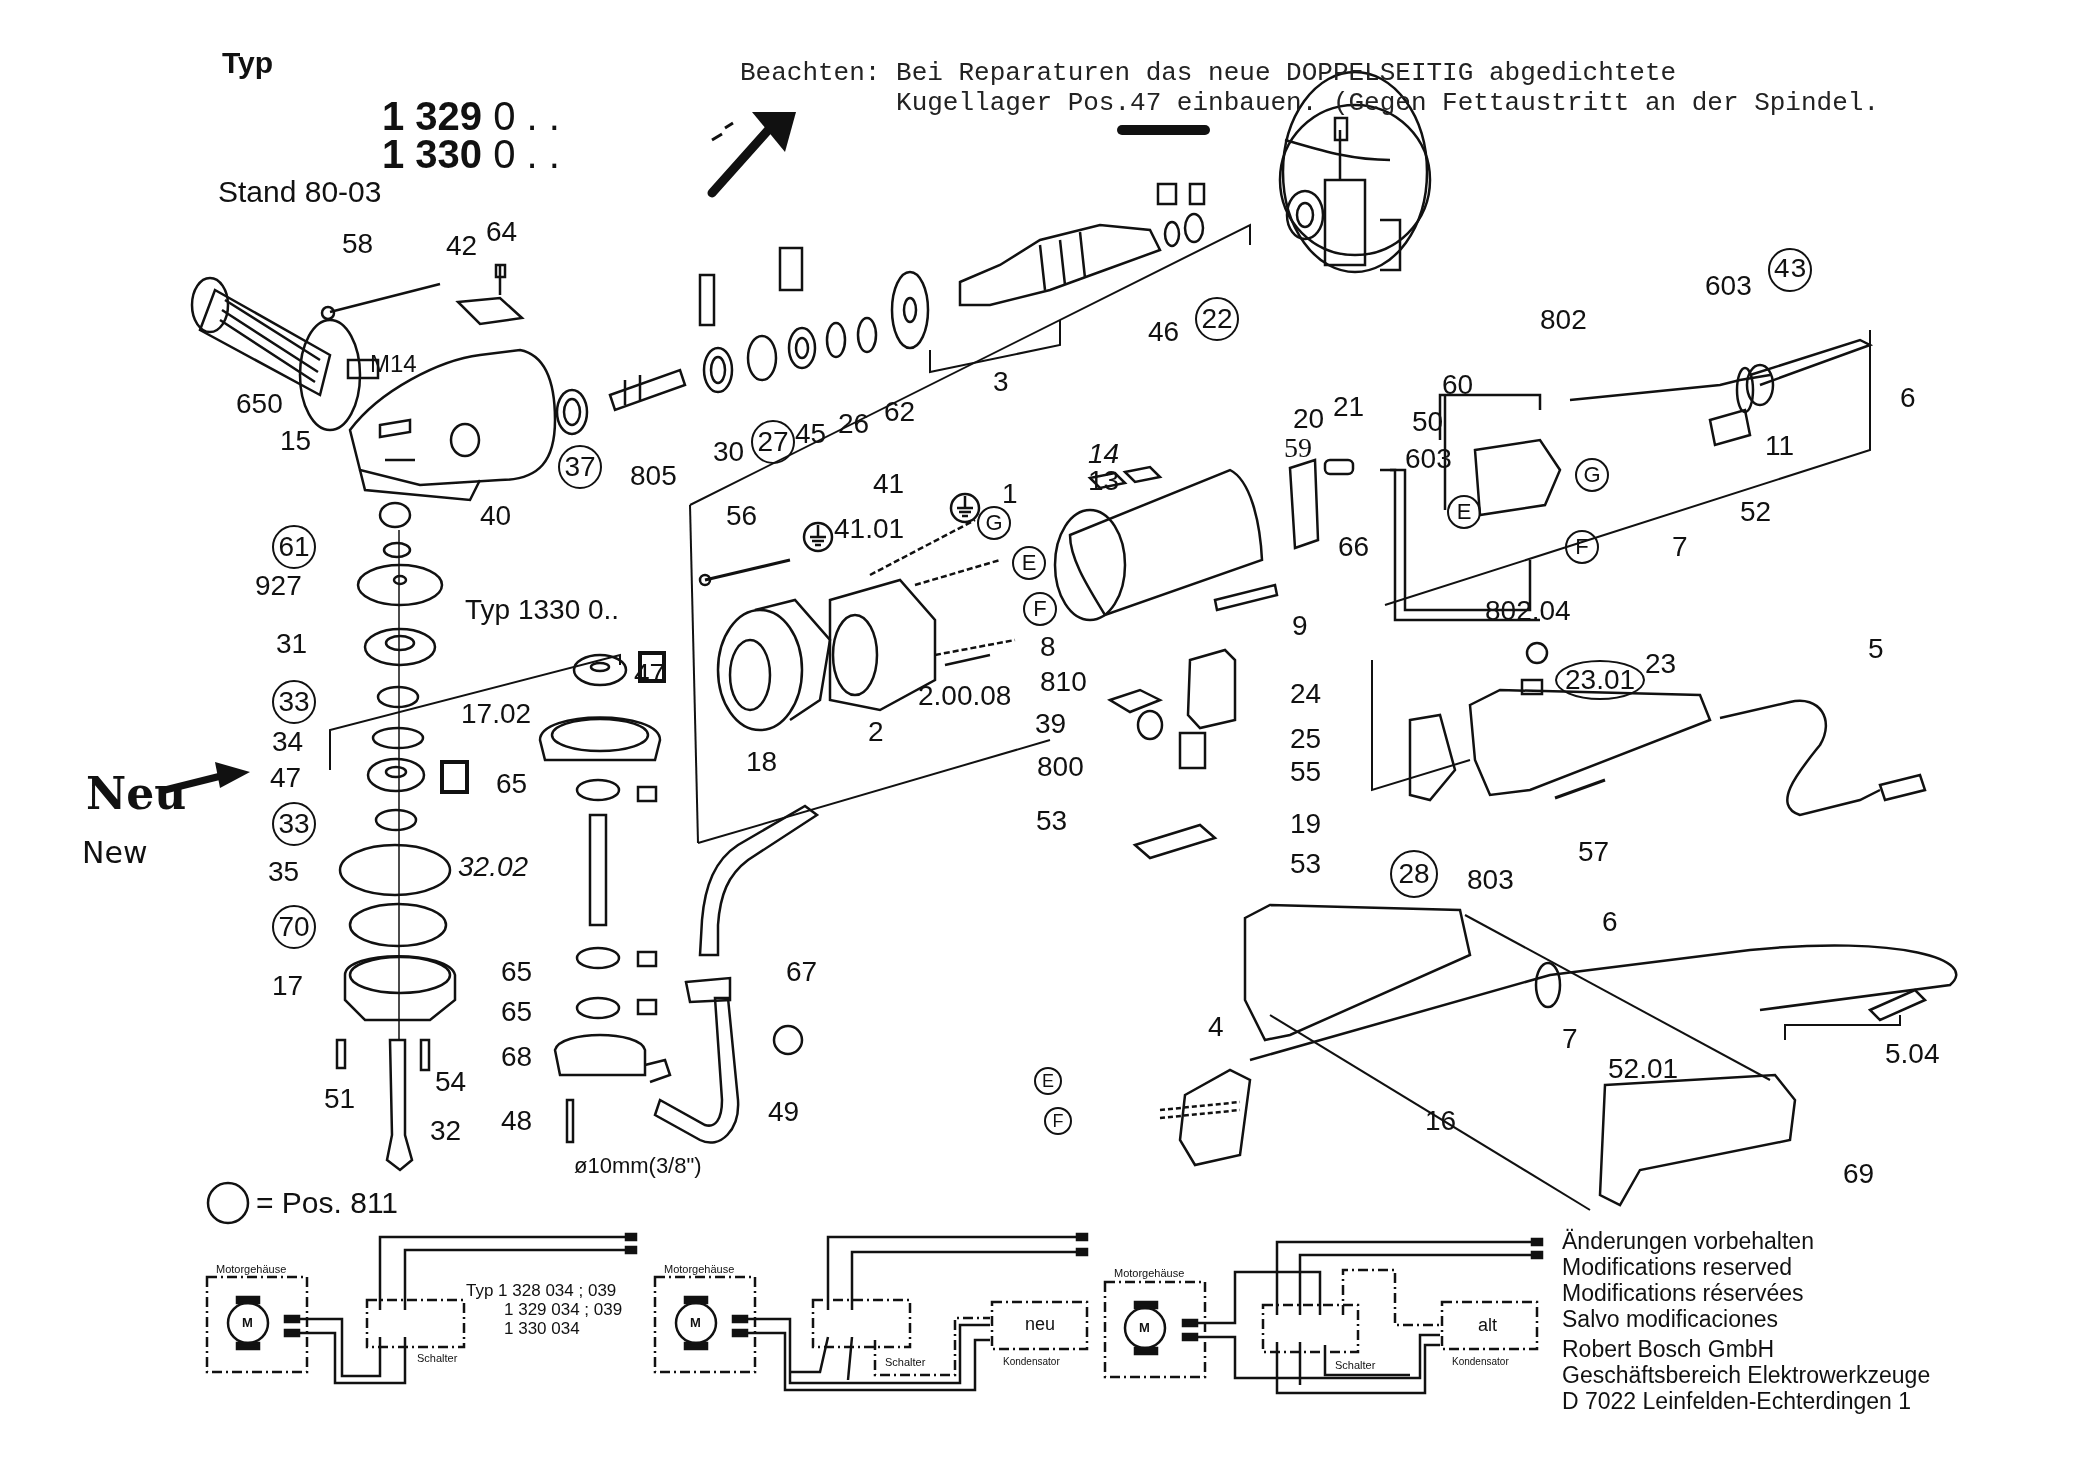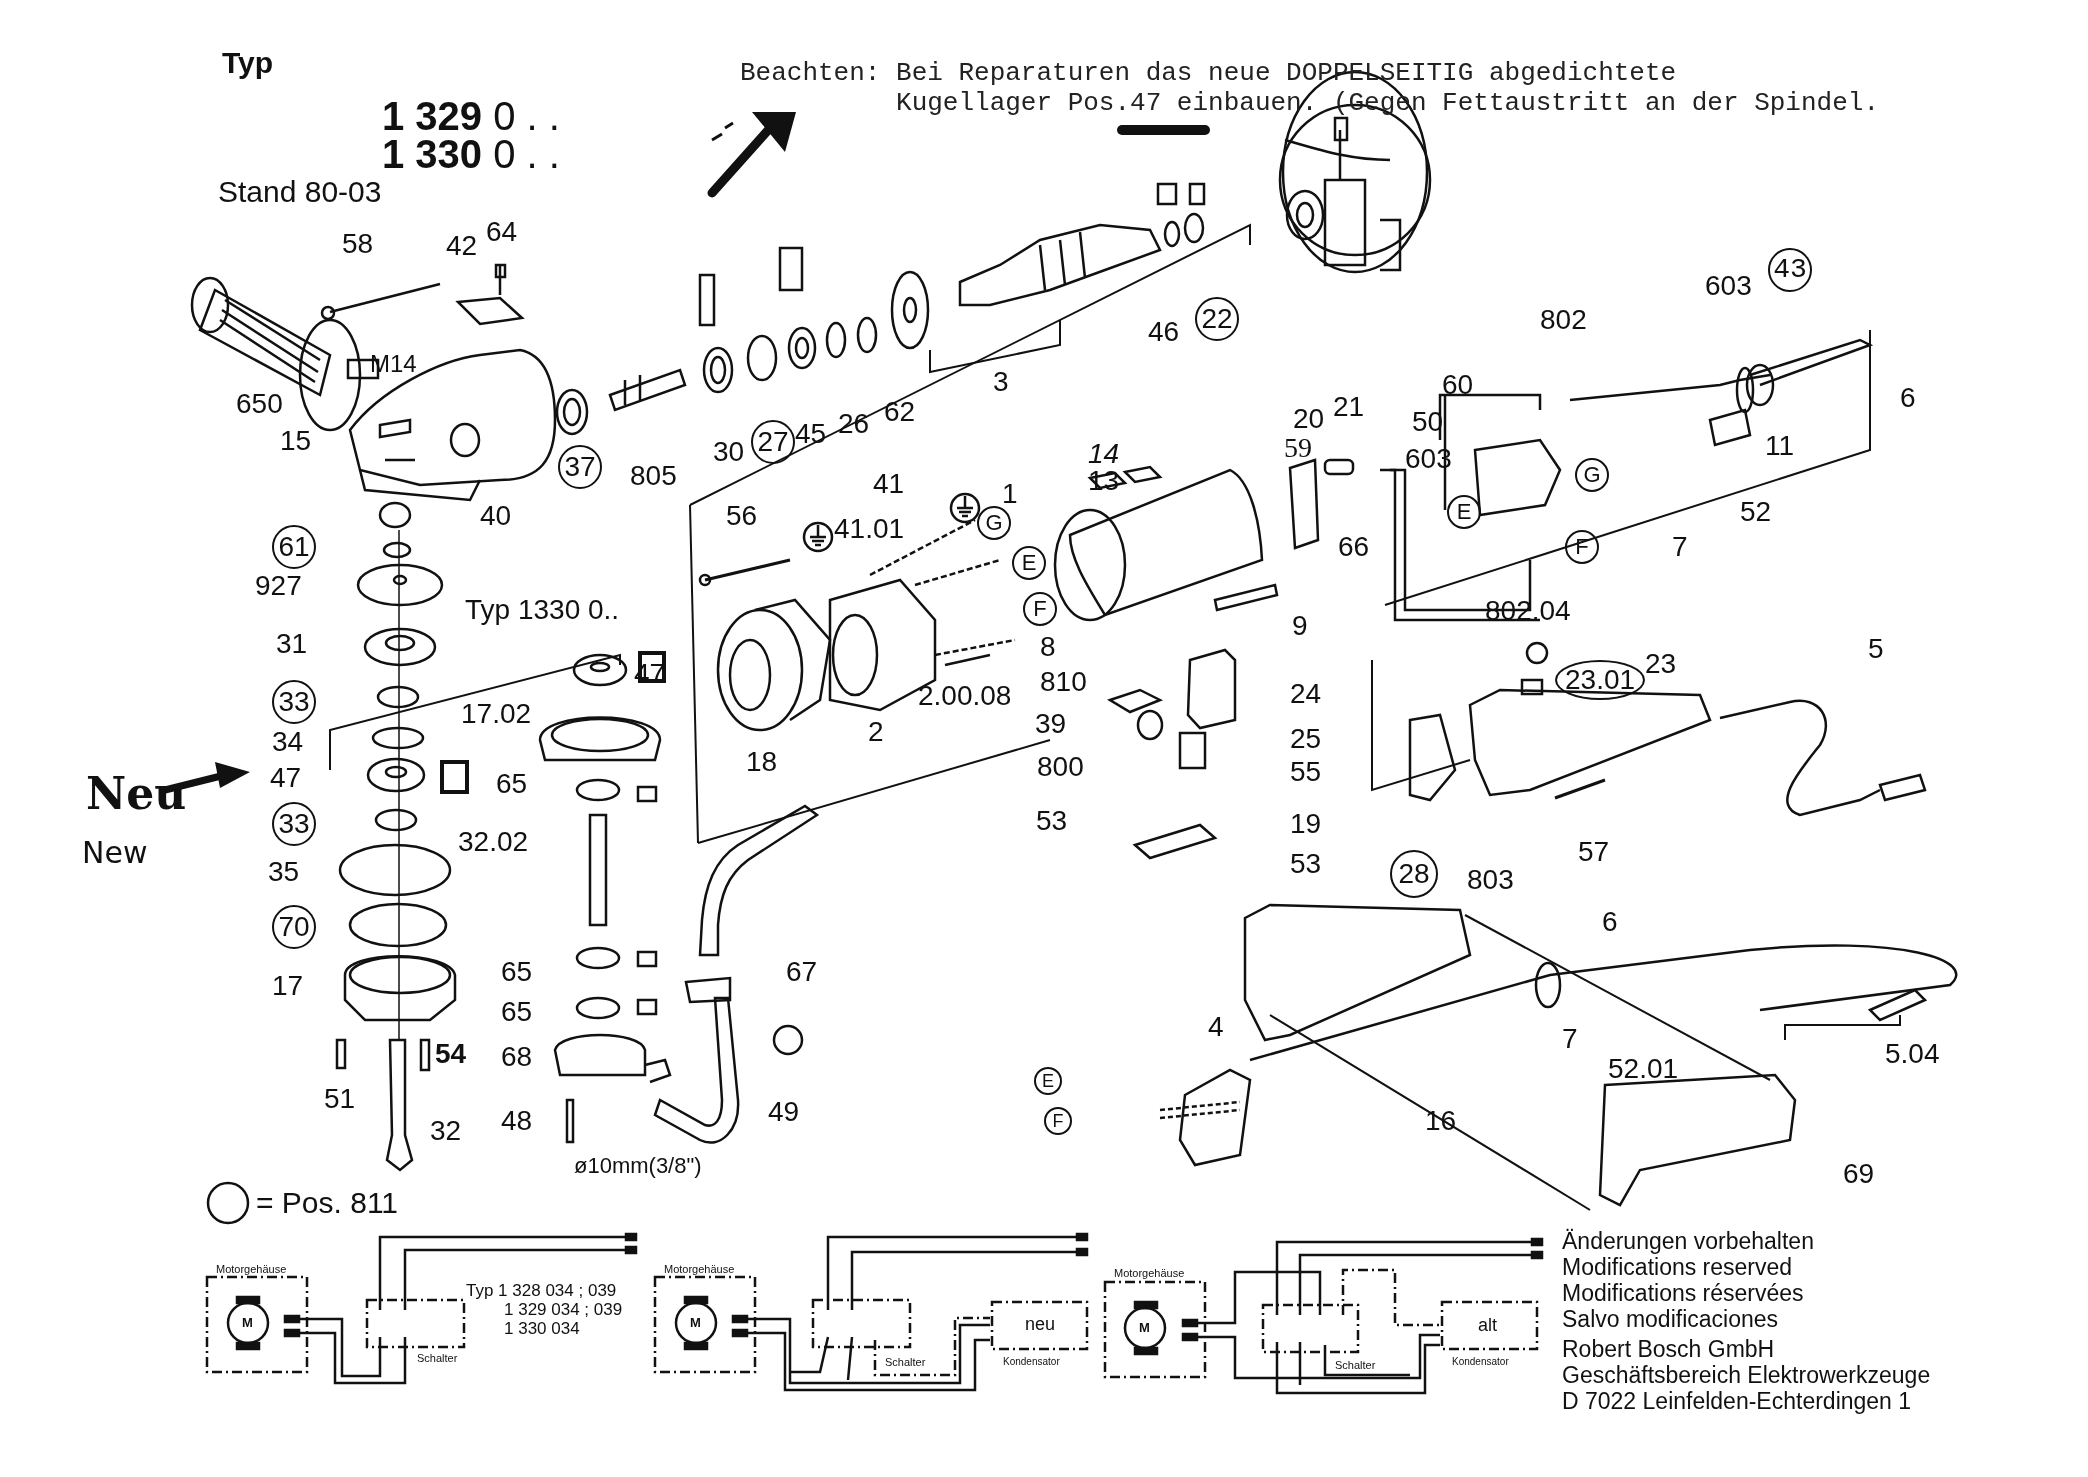--- a/index.html
+++ b/index.html
@@ -344,27 +344,27 @@
 <div class="lbl" style="left:255px;top:572px;">927</div>
 <div class="lbl" style="left:276px;top:630px;">31</div>
 <div class="lbl circ" style="left:272px;top:680px;">33</div>
 <div class="lbl" style="left:272px;top:728px;">34</div>
 <div class="lbl" style="left:270px;top:764px;">47</div>
 <div class="lbl circ" style="left:272px;top:802px;">33</div>
 <div class="lbl" style="left:268px;top:858px;">35</div>
 <div class="lbl circ" style="left:272px;top:905px;">70</div>
 <div class="lbl" style="left:272px;top:972px;">17</div>
 <div class="lbl" style="left:324px;top:1085px;">51</div>
-<div class="lbl" style="left:435px;top:1040px;font-weight:bold;">54</div>
+<div class="lbl" style="left:435px;top:1068px;">54</div>
 <div class="lbl" style="left:430px;top:1117px;">32</div>
 
 <div class="lbl" style="left:634px;top:660px;">47</div>
 <div class="lbl" style="left:461px;top:700px;">17.02</div>
 <div class="lbl" style="left:496px;top:770px;">65</div>
-<div class="lbl" style="left:458px;top:828px;">32.02</div>
+<div class="lbl" style="left:458px;top:853px;font-style:italic;">32.02</div>
 <div class="lbl" style="left:501px;top:958px;">65</div>
 <div class="lbl" style="left:501px;top:998px;">65</div>
 <div class="lbl" style="left:501px;top:1043px;">68</div>
 <div class="lbl" style="left:501px;top:1107px;">48</div>
 <div class="lbl" style="left:786px;top:958px;">67</div>
 <div class="lbl" style="left:768px;top:1098px;">49</div>
 
 <div class="lbl" style="left:726px;top:502px;">56</div>
 <div class="lbl" style="left:873px;top:470px;">41</div>
 <div class="lbl" style="left:834px;top:515px;">41.01</div>

